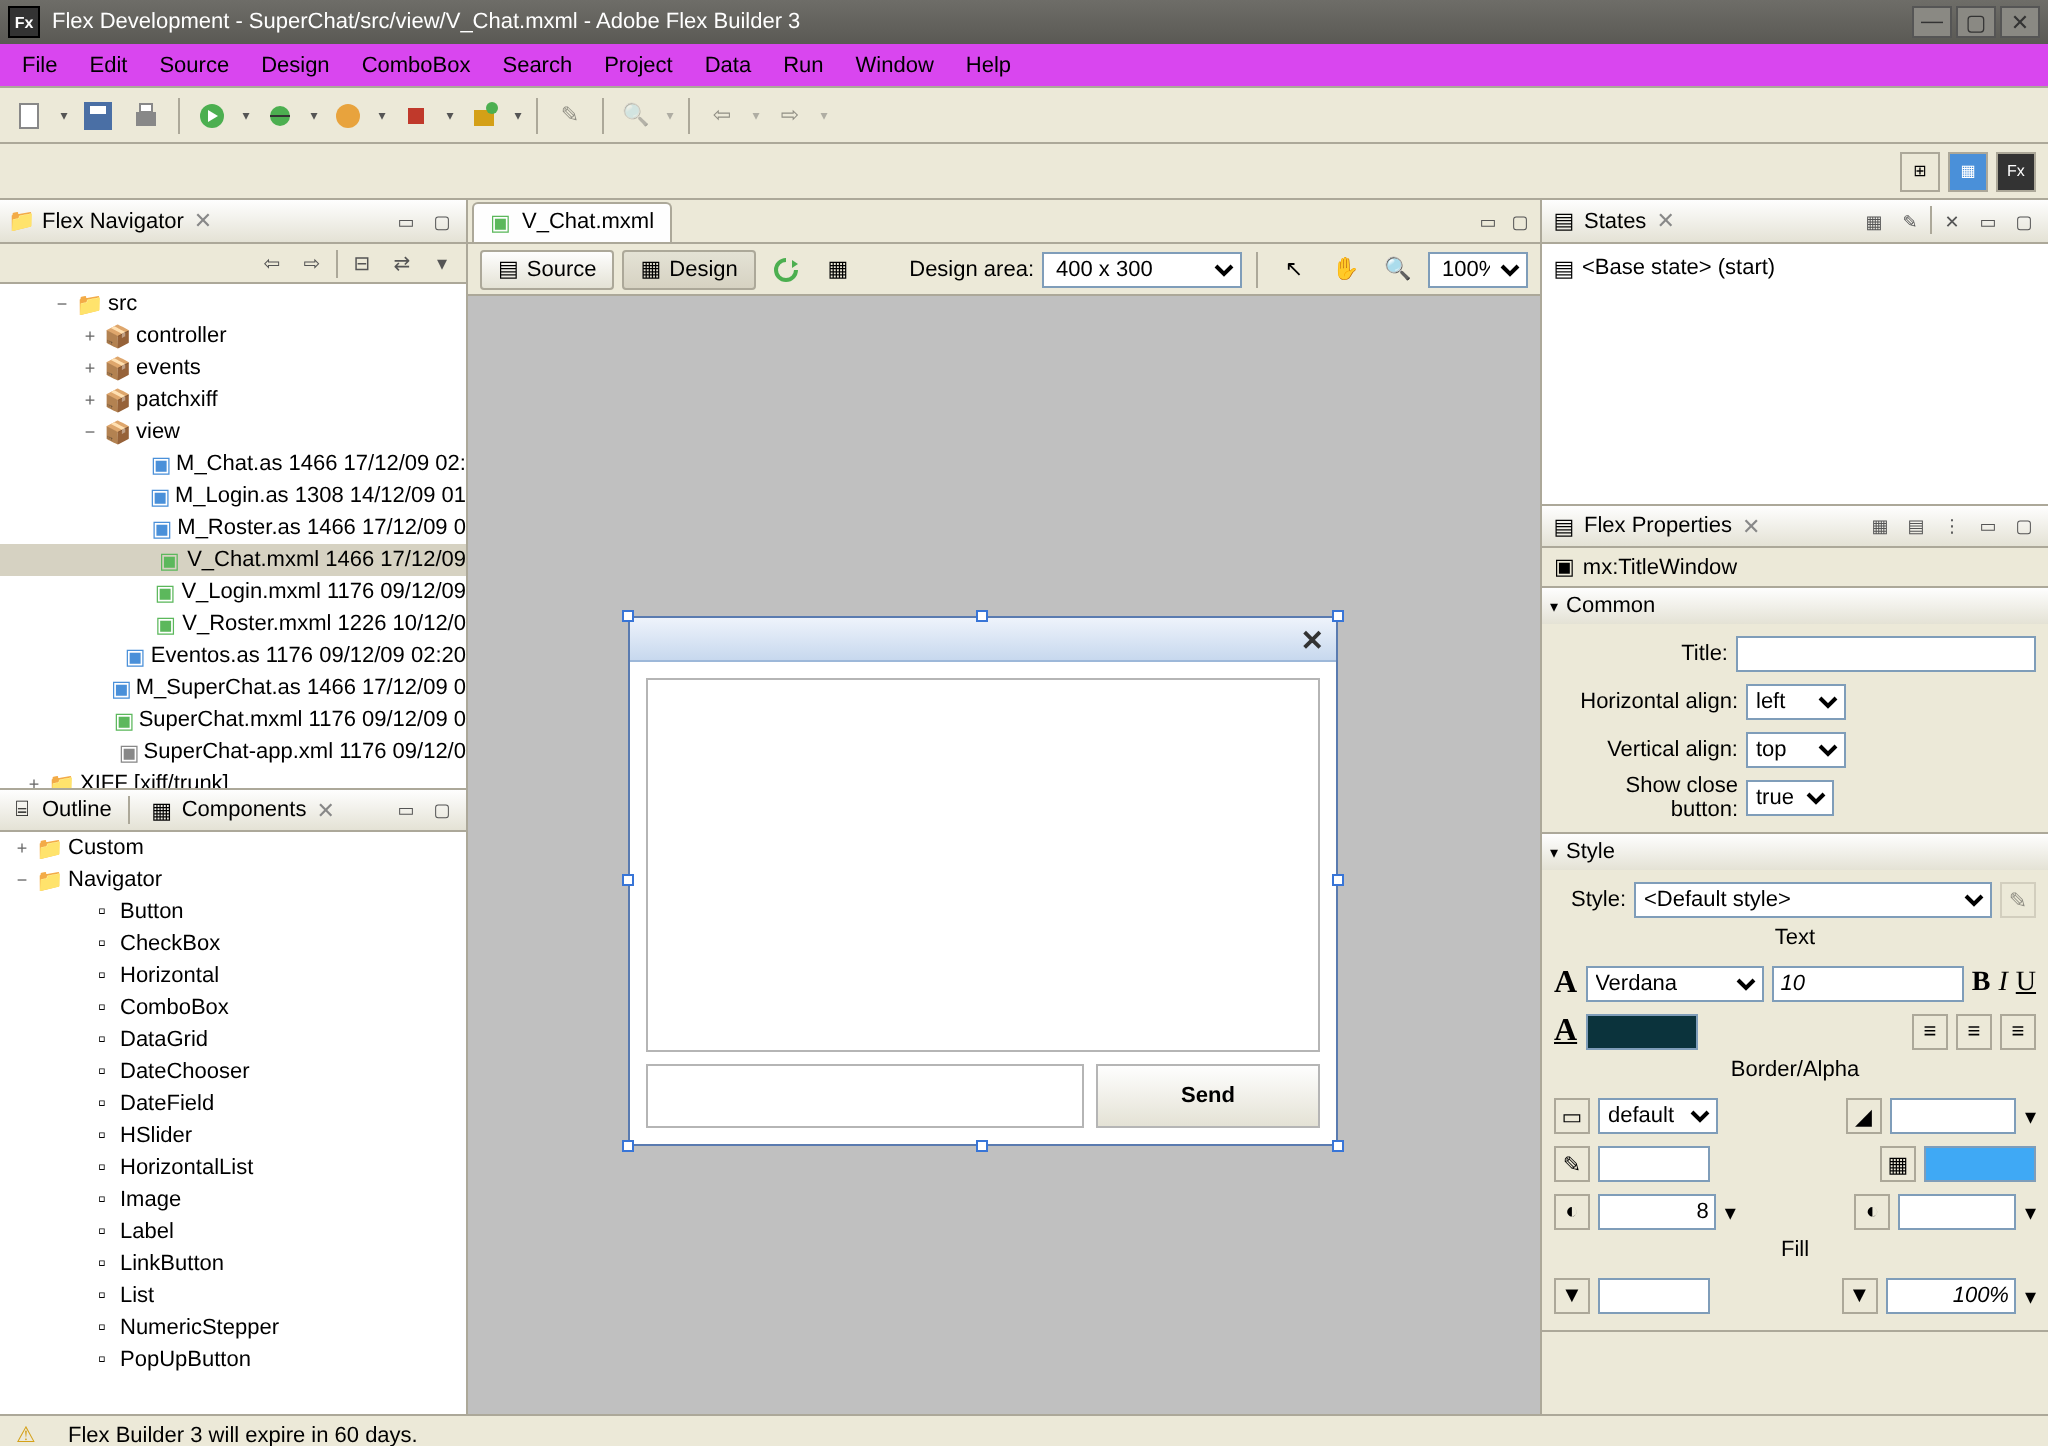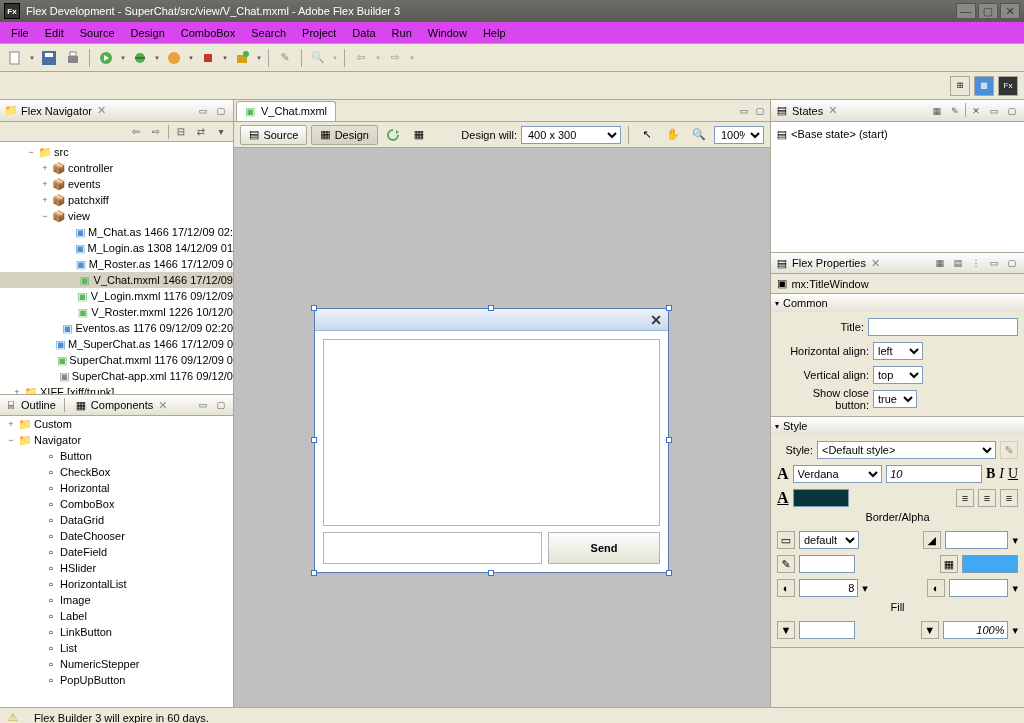--- a/index.html
+++ b/index.html
@@ -401,21 +401,21 @@
           <span>Design</span>
         </div>
       <div class="tbtn">
           <svg width="14" height="14">
             <path d="M7 2a5 5 0 1 0 5 5" fill="none" stroke="#4caf50" stroke-width="2"></path>
             <polygon points="10,2 13,4 10,6" fill="#4caf50"></polygon>
           </svg>
         </div>
       <div class="tbtn">▦</div>
       <div style="flex:1"></div>
-      <span>Design will:</span>
+      <span>Design area:</span>
       <select class="dsel" style="width:100px"><option>400 x 300</option></select>
       <div class="tsep"></div>
       <div class="tbtn">↖</div>
       <div class="tbtn">✋</div>
       <div class="tbtn">🔍</div>
       <select class="dsel" style="width:50px"><option>100%</option></select>
     </div>
     <div class="canvas">
       <div class="twin">
         <div class="tbar">
@@ -512,20 +512,21 @@
         <div class="secthdr">
             <span class="arr">▾</span>
             <span>Style</span>
           </div>
         <div class="sectbody">
           <div class="prow">
               <label style="width:36px">Style:</label>
               <select class="psel" style="flex:1"><option>&lt;Default style&gt;</option></select>
               <div class="iconbtn" style="opacity:.4">✎</div>
             </div>
+          <div class="txtctr">Text</div>
           <div class="prow">
             <span style="font-family:serif;font-size:16px;font-weight:bold">A</span>
             <select class="psel" style="flex:1"><option>Verdana</option></select>
             <input class="pinput" style="width: 28px; font-style: italic;" value="10">
             <span style="font-weight:bold;font-family:serif;font-size:14px;cursor:pointer">B</span>
             <span style="font-style:italic;font-family:serif;font-size:14px;cursor:pointer">I</span>
             <span style="text-decoration:underline;font-family:serif;font-size:14px;cursor:pointer">U</span>
           </div>
           <div class="prow">
             <span style="font-family:serif;font-size:16px;font-weight:bold;text-decoration:underline">A</span>

